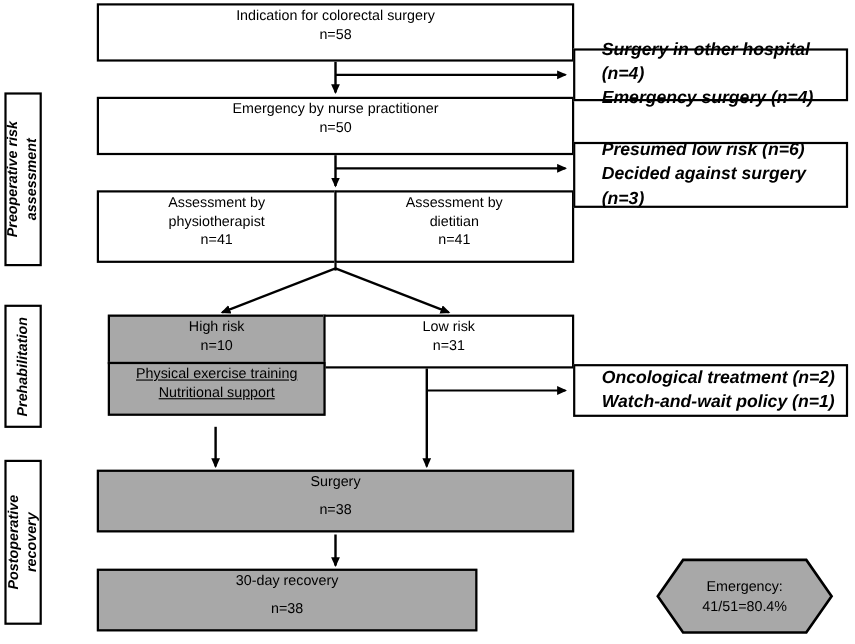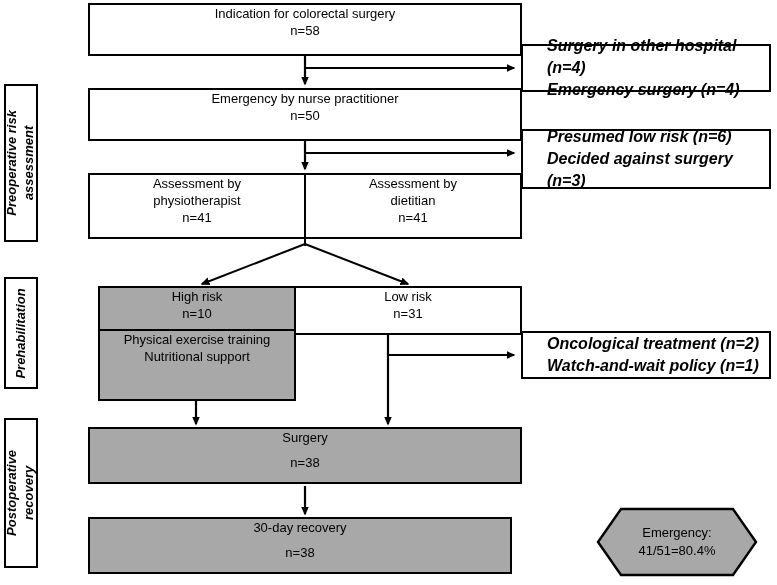--- a/index.html
+++ b/index.html
@@ -191,31 +191,31 @@
   <div class="box gray" style="left:98px; top:286px; width:198px; height:45px;">
     <span class="ln">High risk</span>
     <span class="ln">n=10</span>
   </div>
 
   <div class="box" style="left:294px; top:286px; width:228px; height:49px;">
     <span class="ln">Low risk</span>
     <span class="ln">n=31</span>
   </div>
 
-  <div class="box gray" style="left:98px; top:329px; width:198px; height:72px;">
+  <div class="box gray" style="left:98px; top:329px; width:198px; height:49px;text-decoration:underline;">
     <span class="ln">Physical exercise training</span>
     <span class="ln">Nutritional support</span>
   </div>
 
   <div class="box gray" style="left:88px; top:427px; width:434px; height:57px;">
     <span class="ln">Surgery</span>
     <span class="ln" style="margin-top:8px;">n=38</span>
   </div>
 
-  <div class="box gray" style="left:88px; top:517px; width:424px; height:57px;">
+  <div class="box gray" style="left:88px; top:517px; width:346px; height:57px;">
     <span class="ln">30-day recovery</span>
     <span class="ln" style="margin-top:8px;">n=38</span>
   </div>
 
   <div class="sidebox" style="left:521px; top:44px; width:250px; height:48px;">
     <span class="ln">Surgery in other hospital (n=4)</span>
     <span class="ln">Emergency surgery (n=4)</span>
   </div>
 
   <div class="sidebox" style="left:521px; top:129px; width:250px; height:60px;">

